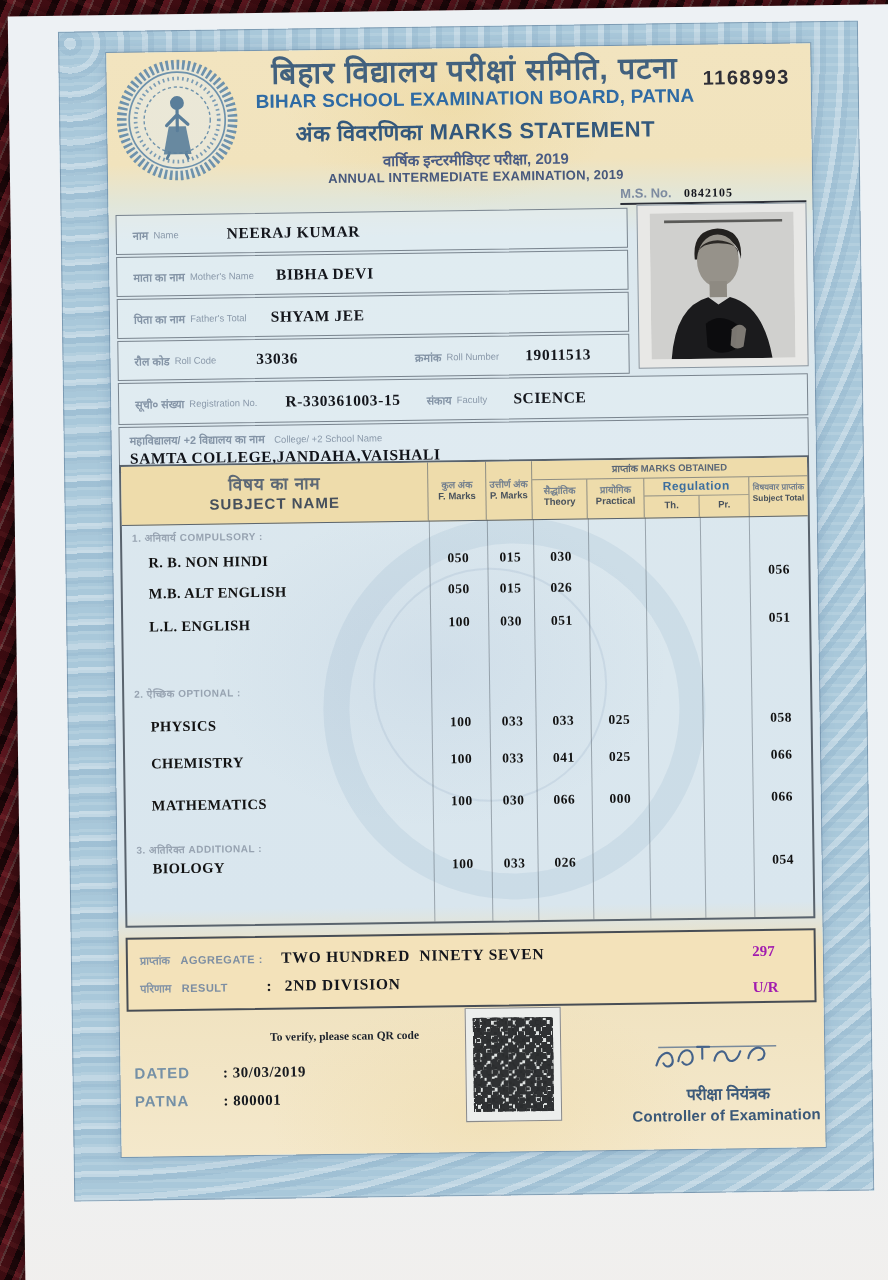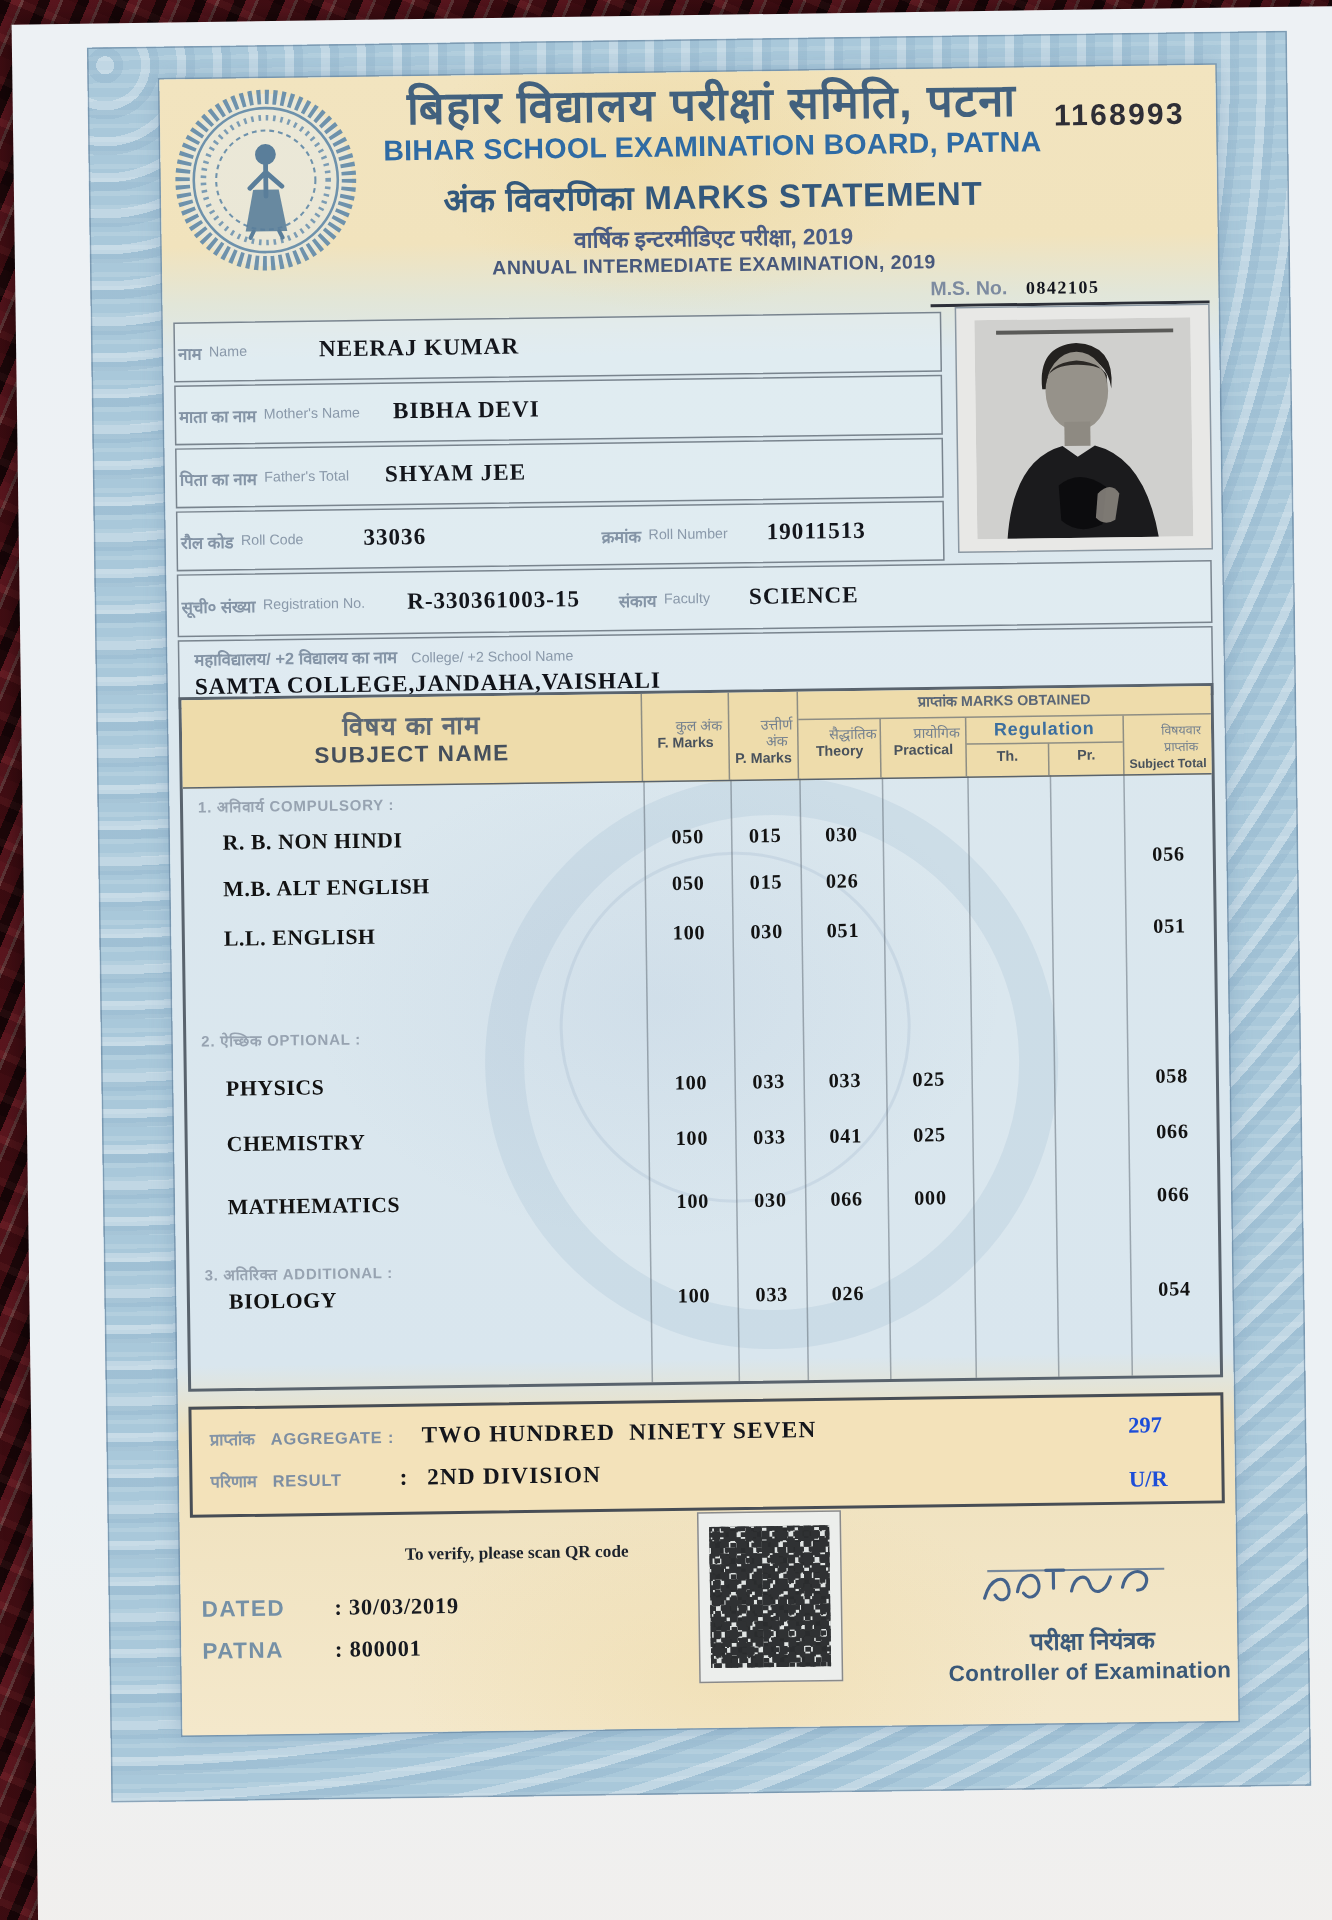--- a/index.html
+++ b/index.html
@@ -54,35 +54,35 @@
   .t-exen{font-size:13px;font-weight:bold;color:#47587c;line-height:16px;letter-spacing:.3px;}
   .serial{position:absolute;left:596px;top:22px;width:104px;font-size:20px;color:#2e2e36;letter-spacing:1.5px;font-weight:600;}
   .msno{position:absolute;left:512px;top:138px;width:186px;border-bottom:2px solid #2c2f38;padding-bottom:1px;}
   .msno .lab{font-size:13px;color:#7d8ba0;font-weight:bold;margin-right:8px;}
   .msno .val{font-family:"Liberation Serif",serif;font-size:12px;font-weight:bold;color:#14161e;letter-spacing:1px;}
 
   
   .frow{position:absolute;left:7px;width:512px;height:40px;border:1px solid #79848e;
         background:rgba(228,238,244,.55);display:flex;align-items:center;box-sizing:border-box;}
   .fwide{width:690px;}
-  .lhi{font-size:11px;font-weight:bold;color:#8494a6;margin-left:2px;white-space:nowrap;}
+  .lhi{font-size:11px;font-weight:bold;color:#8494a6;margin-left:16px;white-space:nowrap;}
   .len{font-size:9.5px;color:#8a99aa;margin-left:5px;white-space:nowrap;}
   .fval{font-family:"Liberation Serif",serif;font-size:15.5px;font-weight:bold;color:#14161c;letter-spacing:.6px;white-space:nowrap;}
   .photo{position:absolute;left:528px;top:159px;width:170px;height:164px;background:#e8e8e6;
          border:1px solid #8a97a2;box-sizing:border-box;padding:8px 12px;}
   .photo svg{width:100%;height:100%;display:block;}
   .college-row{position:absolute;left:7px;top:374px;width:690px;height:46px;border:1px solid #79848e;
         background:rgba(228,238,244,.5);box-sizing:border-box;padding:3px 0 0 10px;}
   .college-val{font-family:"Liberation Serif",serif;font-size:15.5px;font-weight:bold;color:#101218;letter-spacing:.6px;margin-top:1px;}
 
   
   .mtable{position:absolute;left:7px;top:412px;width:690px;height:463px;border:2px solid #59636d;box-sizing:border-box;}
   .thead{position:absolute;left:0;top:0;right:0;height:58px;background:#eedcab;border-bottom:1px solid #59636d;}
   .hc{position:absolute;box-sizing:border-box;text-align:center;}
-  .hhi{font-size:9.5px;font-weight:normal;color:#74808e;line-height:11px;padding-left:18px;}
+  .hhi{font-size:9.5px;font-weight:bold;color:#74808e;line-height:11px;}
   .hen{font-size:9.5px;font-weight:bold;color:#49525c;line-height:11px;}
   .h-sub{left:0;width:44.8%;top:0;bottom:0;border-right:1px solid rgba(90,100,110,.65);}
   .h-sub .bighi{font-size:17px;font-weight:bold;color:#5d6875;margin-top:7px;letter-spacing:1px;}
   .h-sub .bigen{font-size:15px;font-weight:bold;color:#454f5c;letter-spacing:1px;}
   .h-f{left:44.8%;width:8.4%;top:0;bottom:0;border-right:1px solid rgba(90,100,110,.65);padding-top:17px;}
   .h-p{left:53.2%;width:6.7%;top:0;bottom:0;border-right:1px solid rgba(90,100,110,.65);padding-top:17px;}
   .h-band{left:59.9%;width:40.1%;top:0;height:19px;border-bottom:1px solid rgba(90,100,110,.65);font-size:9.5px;font-weight:bold;color:#5a6676;line-height:18px;}
   .h-theory{left:59.9%;width:8.1%;top:19px;bottom:0;border-right:1px solid rgba(90,100,110,.65);padding-top:5px;}
   .h-prac{left:68%;width:8.2%;top:19px;bottom:0;border-right:1px solid rgba(90,100,110,.65);padding-top:5px;}
   .h-reg{left:76.2%;width:15.2%;top:19px;height:18px;border-bottom:1px solid rgba(90,100,110,.65);
@@ -102,21 +102,21 @@
   .ct{left:91.4%;width:8.6%;}
   .raise{transform:translateY(-15px);}
 
   
   .aggbox{position:absolute;left:7px;top:885px;width:690px;height:74px;border:2px solid #474d55;
           background:#f3e2ba;box-sizing:border-box;}
   .aggrow{position:absolute;left:12px;white-space:nowrap;}
   .aglab-hi{font-size:11px;font-weight:bold;color:#8494a6;}
   .aglab-en{font-size:11px;font-weight:bold;color:#7d8ea2;margin-left:6px;letter-spacing:.5px;}
   .agval{font-family:"Liberation Serif",serif;font-size:15.5px;font-weight:bold;color:#14161c;margin-left:14px;letter-spacing:.8px;white-space:pre-wrap;}
-  .agnum{position:absolute;left:91%;font-family:"Liberation Serif",serif;font-size:15px;font-weight:bold;color:#1d4ed8;}
+  .agnum{position:absolute;left:91%;font-family:"Liberation Serif",serif;font-size:15px;font-weight:bold;color:#a21caf;}
 
   
   .qrcap{position:absolute;left:150px;top:980px;width:210px;font-family:"Liberation Serif",serif;
          font-size:11.5px;font-weight:bold;color:#1c222c;}
   .qrwrap{position:absolute;left:345px;top:960px;width:96px;height:114px;background:#eceeec;
           border:1px solid #8a8a8a;box-sizing:border-box;padding:9px 7px;}
   .qr{width:100%;height:100%;opacity:.88;
       background:
         repeating-conic-gradient(#16181a 0% 25%, transparent 0% 50%) 0px 0px / 7px 7px,
         repeating-conic-gradient(transparent 0% 25%, #16181a 0% 50%) 2px 3px / 11px 11px,

